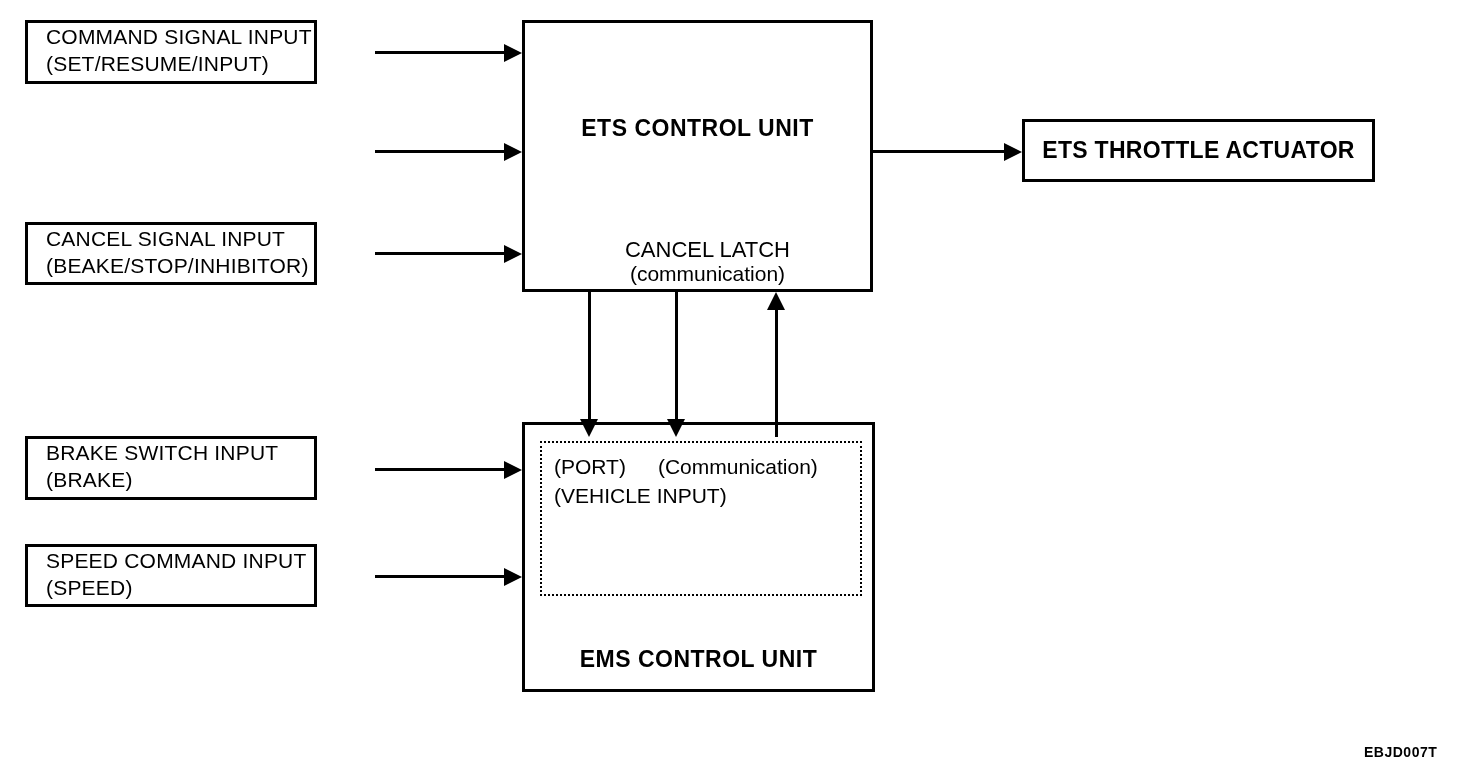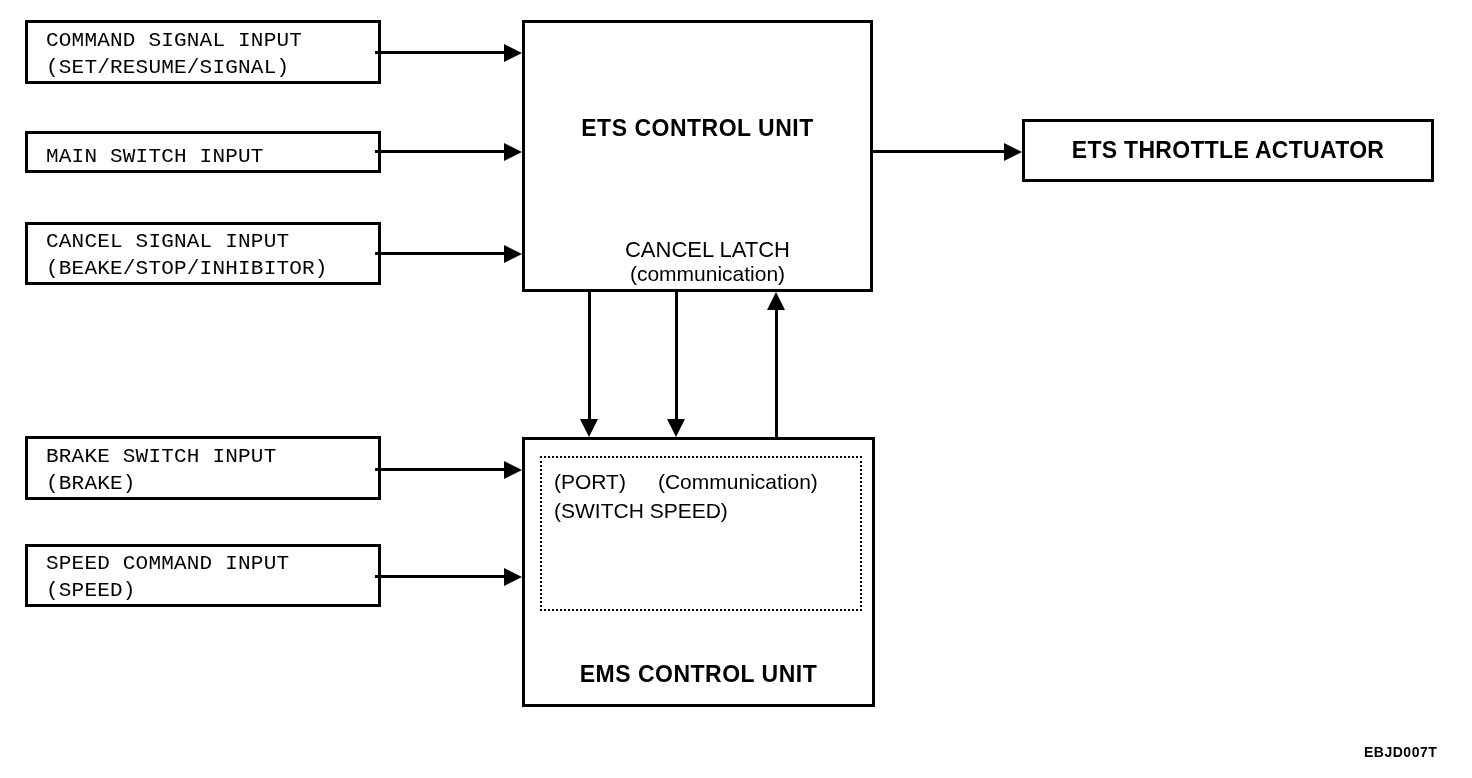--- a/index.html
+++ b/index.html
@@ -17,30 +17,29 @@
     overflow: hidden;
   }
   .box {
     position: absolute;
     border: 3px solid #000000;
     background: #ffffff;
   }
   
   .inbox {
     left: 25px;
-    width: 356px;
+    width: 292px;
     display: flex;
     flex-direction: column;
-    justify-content: flex-end;
+    justify-content: flex-start;
     padding-left: 18px;
     font-size: 21px;
     line-height: 27px;
     letter-spacing: 0.2px;
     white-space: nowrap;
-    font-family: Liberation Mono, monospace;
   }
   .pos-b1 { top: 20px;  height: 64px; }
   .pos-b2 { top: 131px; height: 42px; }
   .pos-b3 { top: 222px; height: 63px; }
   .pos-b4 { top: 436px; height: 64px; }
   .pos-b5 { top: 544px; height: 63px; }
 
   
   .ets-box { left: 522px; top: 20px; width: 351px; height: 272px; }
   .ets-title {
@@ -55,21 +54,21 @@
     position: absolute;
     top: 215px; left: 0; width: 100%;
     text-align: center;
     line-height: 24px;
     padding-left: 20px;
   }
   .cancel-latch .cl1 { font-size: 22px; display: block; }
   .cancel-latch .cl2 { font-size: 21px; display: block; }
 
   
-  .ems-box { left: 522px; top: 437px; width: 353px; height: 270px; }
+  .ems-box { left: 522px; top: 422px; width: 353px; height: 270px; }
   .dotted-box {
     position: absolute;
     left: 15px; top: 16px;
     width: 322px; height: 155px;
     border: 2px dotted #000000;
     padding: 9px 0 0 12px;
     font-size: 21px;
     line-height: 29px;
     white-space: nowrap;
   }
@@ -79,21 +78,21 @@
     bottom: 16px; left: 0; width: 100%;
     text-align: center;
     font-weight: bold;
     font-size: 23px;
     letter-spacing: 0.5px;
     margin-top: 24px;
   }
 
   
   .act-box {
-    left: 1022px; top: 119px; width: 412px; height: 63px;
+    left: 1022px; top: 119px; width: 353px; height: 63px;
     display: flex; align-items: center; justify-content: center;
     font-weight: bold;
     font-size: 23px;
     letter-spacing: 0.3px;
     white-space: nowrap;
   }
 
   
   .hline { position: absolute; height: 3px; background: #000000; }
   .vline { position: absolute; width: 3px; background: #000000; }
@@ -125,26 +124,23 @@
     letter-spacing: 0.5px;
   }
 </style>
 </head>
 <body>
 
 <div class="canvas">
 
   <div class="box inbox pos-b1">
     <span>COMMAND SIGNAL INPUT</span>
-    <span>(SET/RESUME/SIGNAL)</span>
-  </div>
-
-  <div class="box inbox pos-b2">
-    <span>MAIN SWITCH INPUT</span>
-  </div>
+    <span>(SET/RESUME/INPUT)</span>
+  </div>
+
 
   <div class="box inbox pos-b4">
     <span>BRAKE SWITCH INPUT</span>
     <span>(BRAKE)</span>
   </div>
 
   <div class="box inbox pos-b3">
     <span>CANCEL SIGNAL INPUT</span>
     <span>(BEAKE/STOP/INHIBITOR)</span>
   </div>
@@ -158,21 +154,21 @@
     <div class="ets-title">ETS CONTROL UNIT</div>
     <div class="cancel-latch">
       <span class="cl1">CANCEL LATCH</span>
       <span class="cl2">(communication)</span>
     </div>
   </div>
 
   <div class="box ems-box">
     <div class="dotted-box">
       <div><span>(PORT)</span><span class="port-b">(Communication)</span></div>
-      <div>(SWITCH SPEED)</div>
+      <div>(VEHICLE INPUT)</div>
     </div>
     <div class="ems-title">EMS CONTROL UNIT</div>
   </div>
 
   <div class="box act-box">
     <span>ETS THROTTLE ACTUATOR</span>
   </div>
 
   <div>
     <div class="hline" style="left:375px;top:51px;width:131px"></div>

